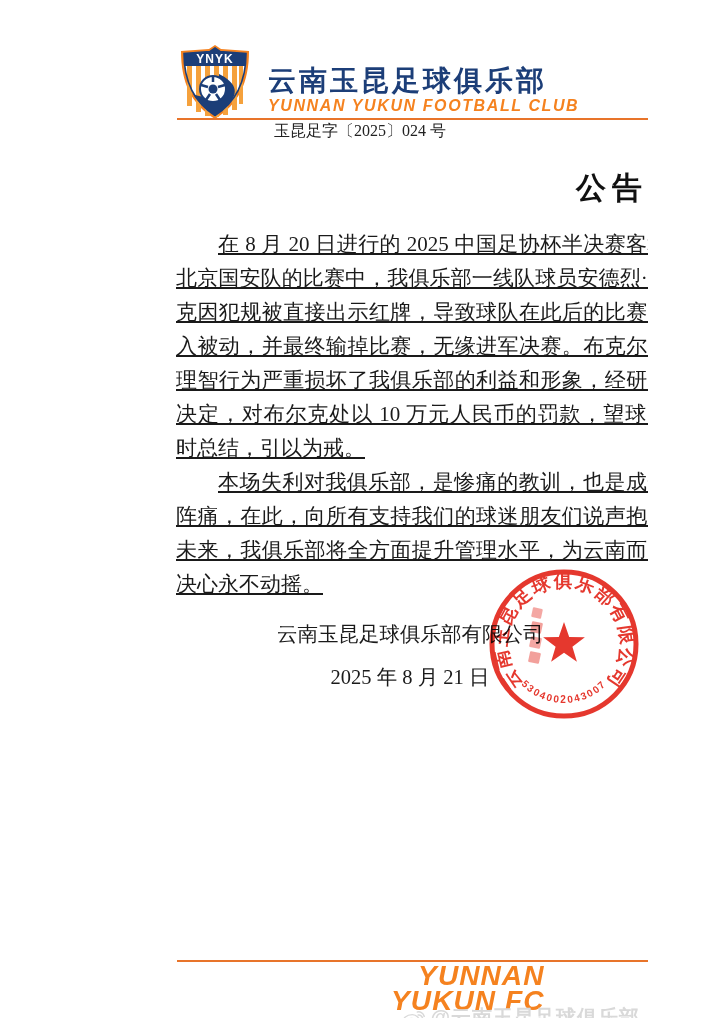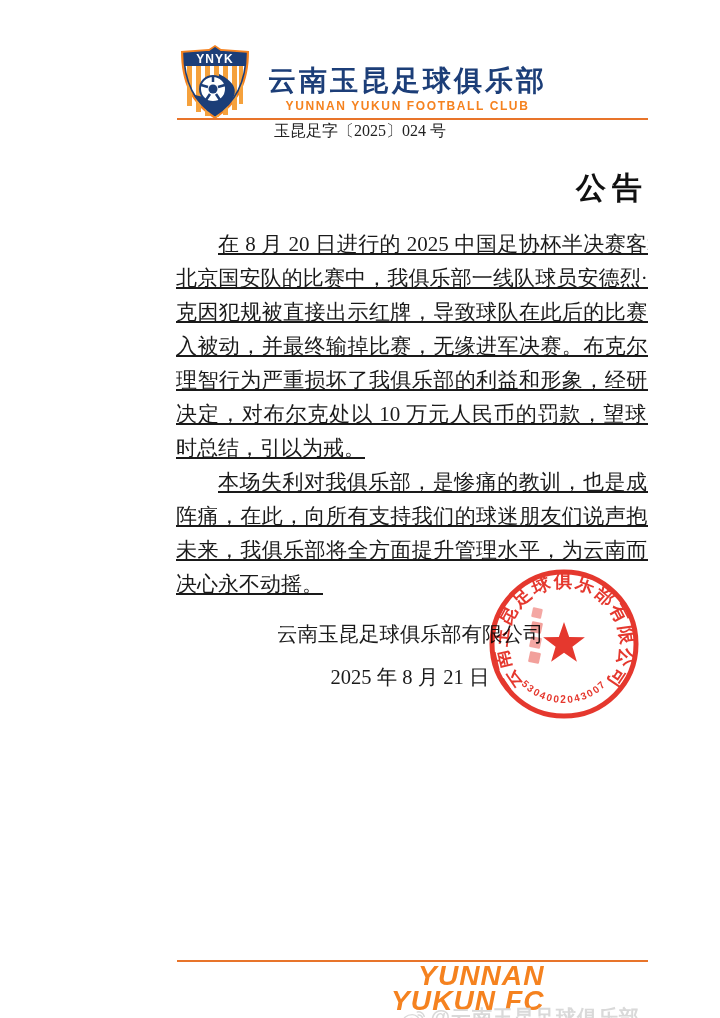--- a/index.html
+++ b/index.html
@@ -11,30 +11,30 @@
     margin: 16px auto;
     background: #ffffff;
     overflow: hidden;
     font-family: "Liberation Serif", "DejaVu Serif", serif;
     color: #1a1a1a;
   }
 
   
   .header { position: absolute; left: 103px; top: 28px; display: flex; align-items: center; }
   .logo-svg { width: 80px; height: 76px; display: block; }
-  .club-names { margin-left: 13px; padding-top: 16px; text-align: center; }
+  .club-names { margin-left: 13px; padding-top: 16px; }
   .club-name-cn {
     font-family: "Liberation Sans", "DejaVu Sans", sans-serif;
     font-weight: bold; font-size: 28px; letter-spacing: 3px;
     color: #1c3e78; line-height: 30px; white-space: nowrap;
   }
   .club-name-en {
     font-family: "Liberation Sans", "DejaVu Sans", sans-serif;
-    font-weight: bold; font-size: 12px; letter-spacing: 1.6px;
-    color: #f5821f; line-height: 16px; margin-top: 2px; white-space: nowrap;
+    font-weight: bold; font-size: 16px; letter-spacing: 1.6px;
+    color: #f5821f; line-height: 16px; margin-top: 2px; white-space: nowrap; font-style: italic;
   }
   .header-rule {
     position: absolute; left: 105px; width: 510px; top: 102px; height: 2px;
     background: #e8742a; border: none;
   }
 
   
   .ref-number {
     position: absolute; left: 0; right: 0; top: 105px;
     text-align: center; font-size: 16px; color: #222;

